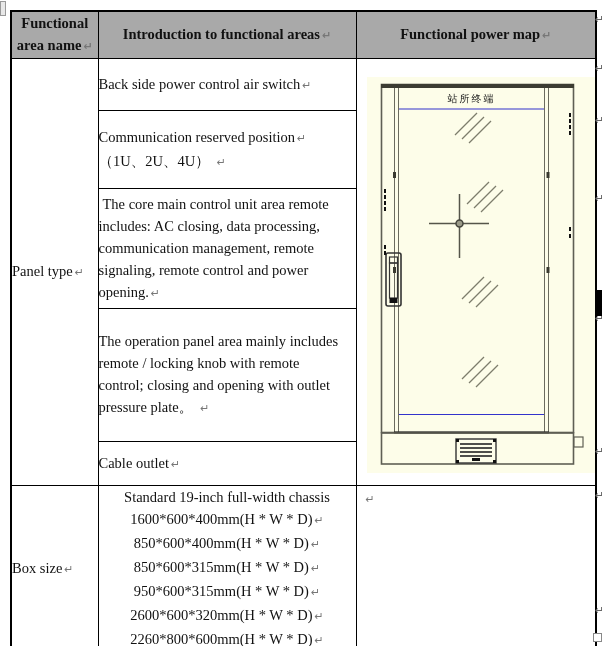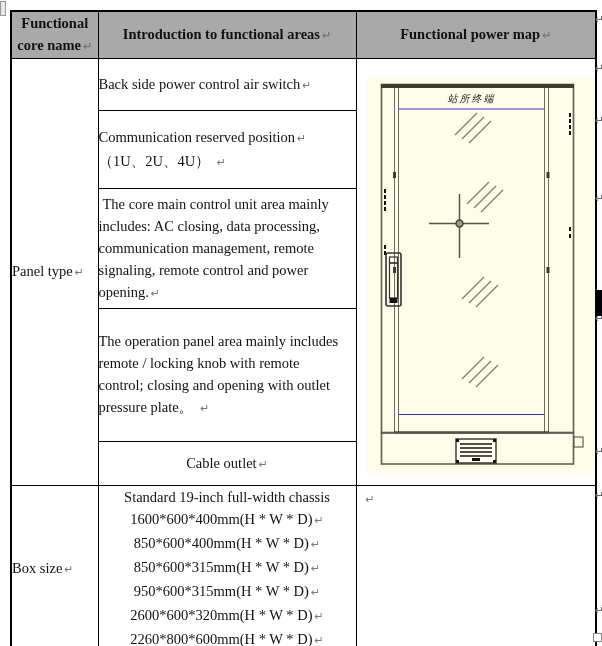--- a/index.html
+++ b/index.html
@@ -17,24 +17,24 @@
   table.doc td{
     border:1px solid #000;padding:0;vertical-align:middle;
     font-size:14.5px;line-height:22px;
   }
   td.hdr{
     background:#a9a9a9;font-weight:bold;text-align:center;
     font-size:15px;line-height:24px;
   }
   td.namecol{text-align:left;font-size:15px;}
   td.txt{padding-left:7px;padding-right:4px;margin-left:37px;}
-  td.txt.center{text-align:center;padding-left:0;}
+  td.txt.center{padding-left:0;}
   td.padb{padding-bottom:18px;}
   td.boxlines{text-align:center;line-height:20.5px;}
-  td.mapcell{vertical-align:top;position:relative;font-style:italic;}
+  td.mapcell{vertical-align:top;position:relative;}
   td.emptycell{vertical-align:top;position:relative;}
   .pm{
     color:#777;font-size:11px;margin-left:2px;
     font-family:"DejaVu Sans", sans-serif;
   }
   .pm.sp{margin-left:7px;}
   .cell-pm{position:absolute;left:7px;top:3px;}
   
   .canvas{
     margin:6px 0 0 10px;width:228px;height:396px;background:#fdfde9;
@@ -65,21 +65,21 @@
   <colgroup>
     <col style="width:87px">
       <col style="width:258px">
       <col style="width:240px">
   </colgroup>
 
   <tbody>
       <tr style="height:45px">
     <td class="hdr">
       <div>Functional</div>
-      <div><span>core name</span><span class="pm">↵</span></div>
+      <div><span>area name</span><span class="pm">↵</span></div>
     </td>
     <td class="hdr">
       <span>Introduction to functional areas</span><span class="pm">↵</span>
     </td>
     <td class="hdr">
       <span>Functional power map</span><span class="pm">↵</span>
     </td>
   </tr>
 
   <tr style="height:52px">
@@ -178,21 +178,21 @@
 
   <tr style="height:78px">
     <td class="txt">
       <div><span>Communication reserved position</span><span class="pm">↵</span></div>
       <div><span>（1U、2U、4U）</span><span class="pm sp">↵</span></div>
     </td>
   </tr>
 
   <tr style="height:120px">
     <td class="txt">
-      <div style="text-indent:4px">The core main control unit area mainly</div>
+      <div style="text-indent:4px">The core main control unit area remote</div>
       <div>includes: AC closing, data processing,</div>
       <div>communication management, remote</div>
       <div>signaling, remote control and power</div>
       <div><span>opening.</span><span class="pm">↵</span></div>
     </td>
   </tr>
 
   <tr style="height:133px">
     <td class="txt padb">
       <div>The operation panel area mainly includes</div>

